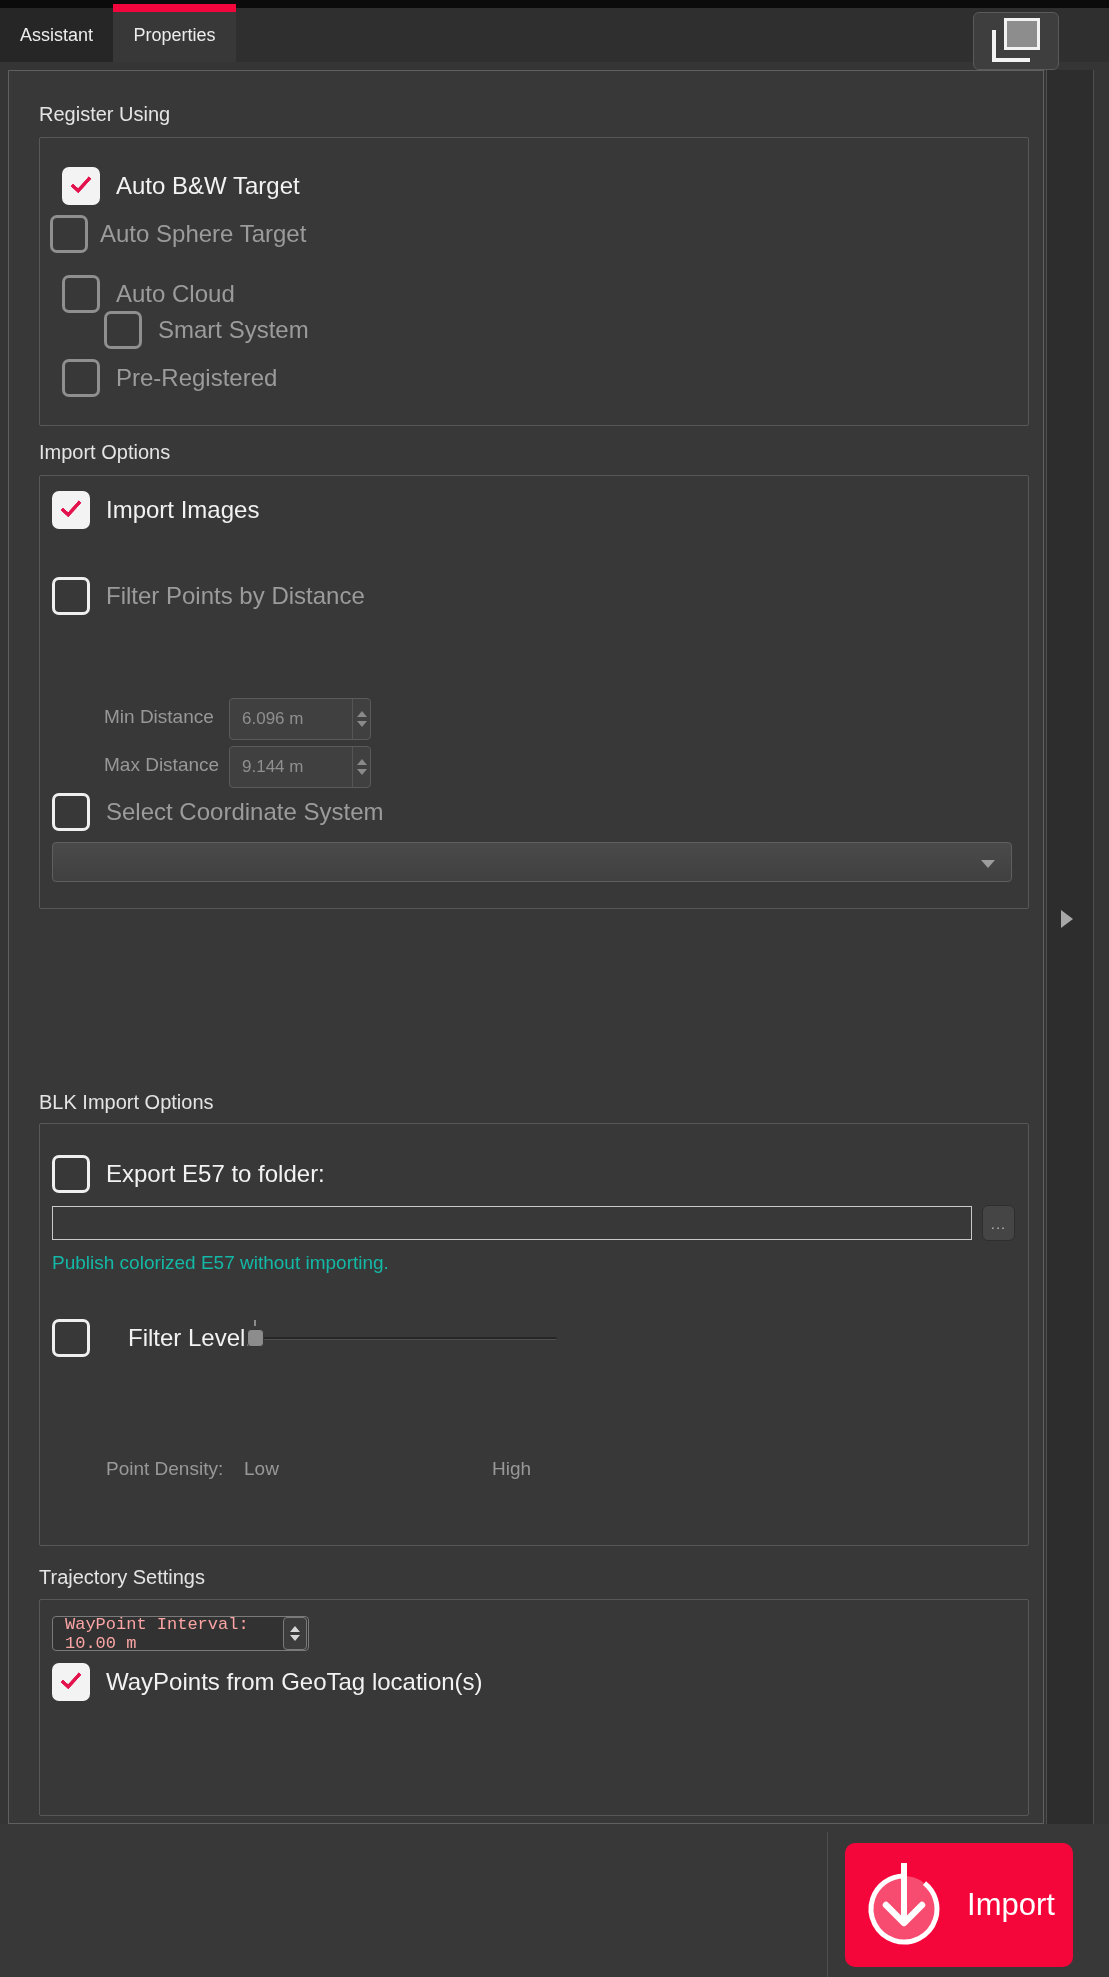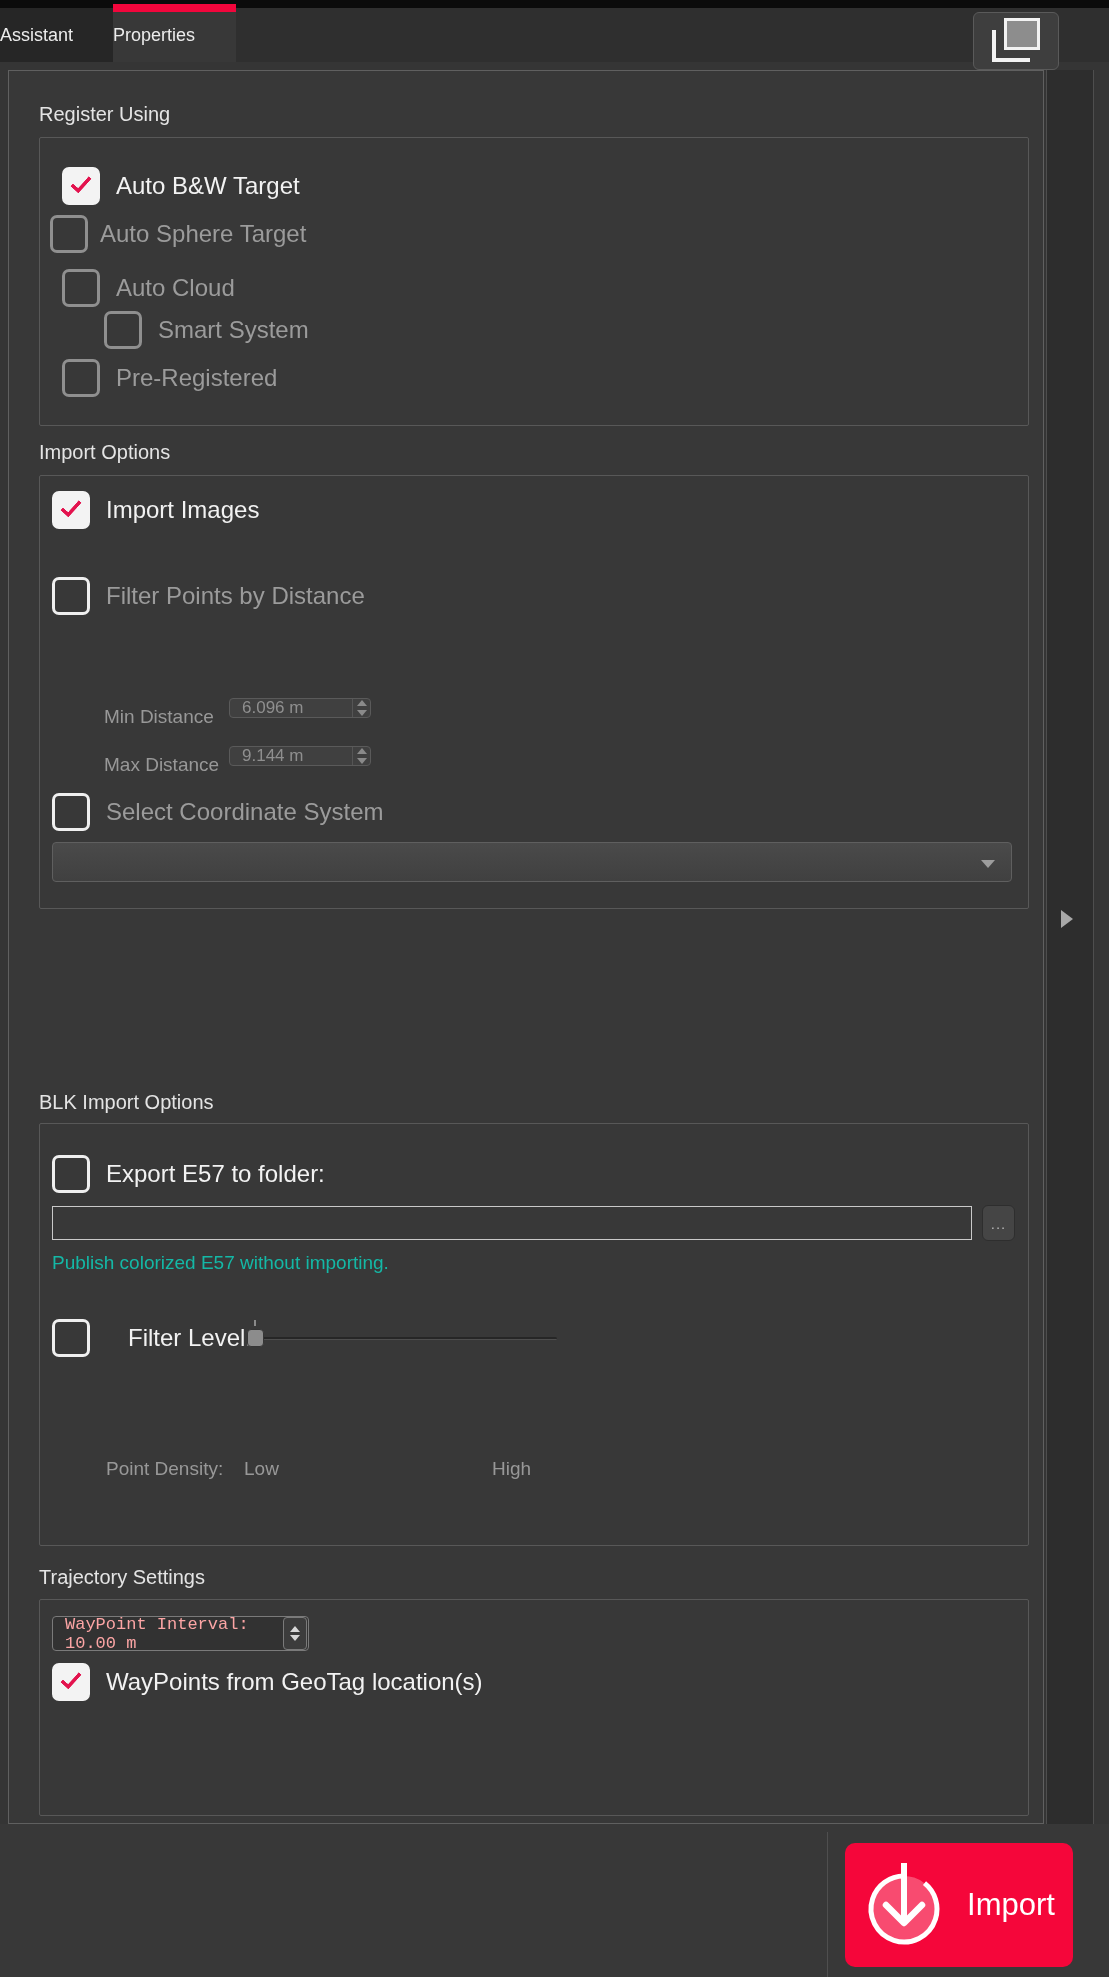--- a/index.html
+++ b/index.html
@@ -7,21 +7,21 @@
   body {
     background:#353535;
     font-family:"Liberation Sans", sans-serif;
     color:#f0f0f0;
     position:relative;
     overflow:hidden;
   }
   
   .top-black { position:absolute; left:0; top:0; width:1109px; height:8px; background:#0b0b0b; }
   .tabbar { position:absolute; left:0; top:8px; width:1109px; height:54px; background:#2f2f2f; }
-  .tab { position:absolute; top:0; height:54px; display:flex; align-items:center; 
+  .tab { position:absolute; top:0; height:54px; display:flex; align-items:center; justify-content:center;
          font-size:18px; color:#ececec; cursor:pointer; }
   .tab.assistant { left:0; width:113px; background:#262626; }
   .tab.properties { left:113px; width:123px; background:#383838; }
   .tab.properties::before { content:""; position:absolute; left:0; right:0; top:-4px; height:8px; background:#f2063c; }
   .winbtn { position:absolute; left:973px; top:12px; width:86px; height:58px; background:#3e3e3e;
             border:1px solid #5a5a5a; border-radius:6px; display:flex; align-items:center; justify-content:center; cursor:pointer; }
   .restore-ic { position:relative; width:52px; height:46px; }
   .restore-ic .sq { position:absolute; right:2px; top:0; width:36px; height:32px; background:#8d8d8d; border:3px solid #f2f2f2; }
   .restore-ic .el { position:absolute; left:2px; top:12px; width:38px; height:32px; border-left:4px solid #f2f2f2; border-bottom:4px solid #f2f2f2; }
 
@@ -38,21 +38,21 @@
   .cb.bright { border-color:#efefef; }
   .cb.checked { background:#f3f3f3; border-color:#f3f3f3; }
   .cb .tick { display:none; }
   .cb.checked .tick { display:block; position:absolute; left:6px; top:7px; width:20px; height:11px;
         border-left:4px solid #e3134e; border-bottom:4px solid #e3134e; transform:rotate(-48deg); border-radius:1px; }
   .lbl { font-size:24px; }
   .lbl.on { color:#f2f2f2; }
   .lbl.off { color:#9b9b9b; }
 
   
-  .numfield { position:absolute; height:20px; background:#404040; border:1px solid #5a5a5a; border-radius:4px;
+  .numfield { position:absolute; height:42px; background:#404040; border:1px solid #5a5a5a; border-radius:4px;
               display:flex; align-items:center;gap:32px; }
   .numfield .val { flex:1; padding-left:12px; font-size:17px; color:#8f8f8f; }
   .spin { width:18px; height:100%; border-left:1px solid #555; display:flex; flex-direction:column;
           align-items:center; justify-content:center; gap:4px; cursor:pointer; }
   .tri-up { width:0; height:0; border-left:5px solid transparent; border-right:5px solid transparent; border-bottom:6px solid #8a8a8a; }
   .tri-dn { width:0; height:0; border-left:5px solid transparent; border-right:5px solid transparent; border-top:6px solid #8a8a8a; }
 
   .field-label { position:absolute; font-size:19px; color:#989898; }
 
   
@@ -128,21 +128,21 @@
     <div class="row" style="left:22px; top:26px;">
       <span class="cb checked">
           <i class="tick"></i>
         </span>
       <span class="lbl on">Auto B&amp;W Target</span>
     </div>
     <div class="row" style="left:10px; top:74px;gap:12px;">
       <span class="cb"></span>
       <span class="lbl off">Auto Sphere Target</span>
     </div>
-    <div class="row" style="left:22px; top:128px;">
+    <div class="row" style="left:22px; top:134px;">
       <span class="cb"></span>
       <span class="lbl off">Auto Cloud</span>
     </div>
     <div class="row" style="left:64px; top:170px;">
       <span class="cb"></span>
       <span class="lbl off">Smart System</span>
     </div>
     <div class="row" style="left:22px; top:218px;">
       <span class="cb"></span>
       <span class="lbl off">Pre-Registered</span>

